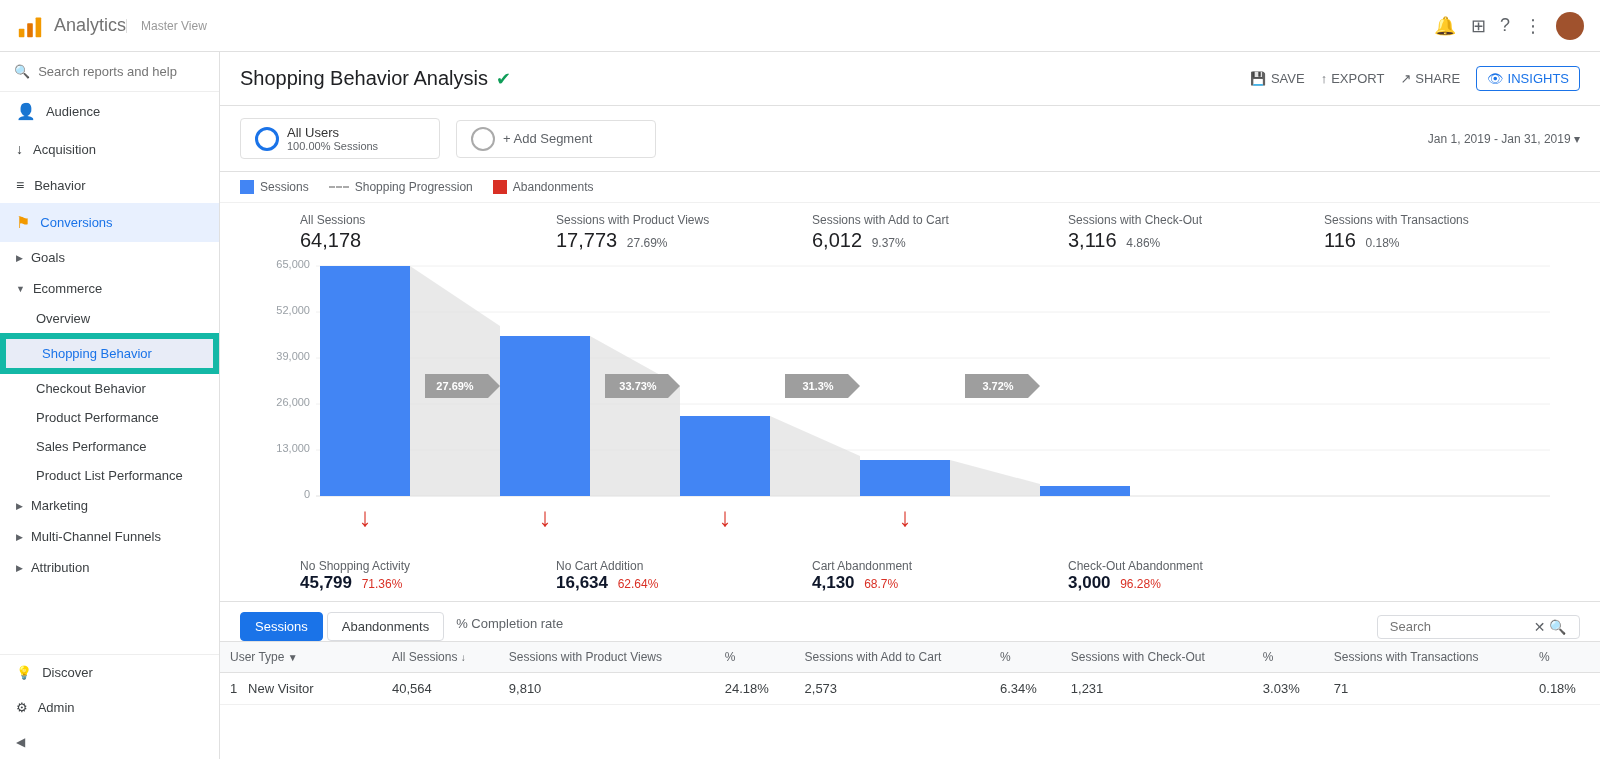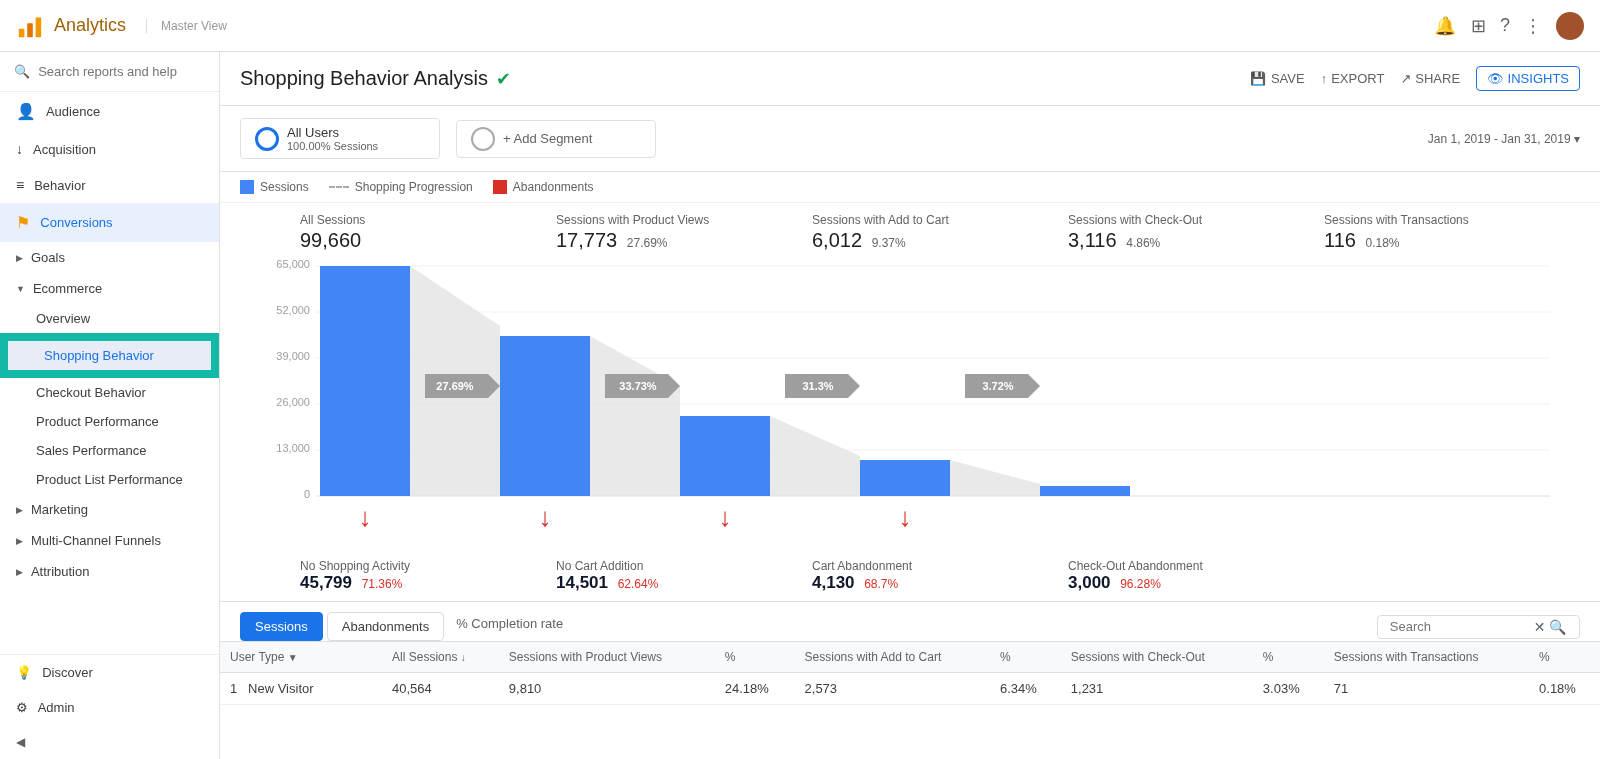--- a/index.html
+++ b/index.html
@@ -4,37 +4,37 @@
   <style>
     * { box-sizing: border-box; margin: 0; padding: 0; }
     body { font-family: Arial, sans-serif; font-size: 13px; color: #333; background: #fff; display: flex; flex-direction: column; height: 100vh; overflow: hidden; }
 
     
     .top-header {
       display: flex; align-items: center; height: 52px; padding: 0 16px;
       background: #fff; border-bottom: 1px solid #e0e0e0; position: relative; z-index: 10;
     }
     .logo-icon { width: 28px; height: 28px; margin-right: 10px; }
-    .app-title { font-size: 18px; color: #a16207; font-weight: 400; margin-right: 20px; }
+    .app-title { font-size: 18px; color: #737373; font-weight: 400; }
     .header-view { font-size: 12px; color: #999; border-left: 1px solid #ddd; padding-left: 14px; }
     .header-right { margin-left: auto; display: flex; align-items: center; gap: 14px; }
     .header-icon { color: #5f6368; font-size: 18px; cursor: pointer; }
     .avatar { width: 28px; height: 28px; border-radius: 50%; background: #a0522d; overflow: hidden; }
 
     
     .main-layout { display: flex; flex: 1; overflow: hidden; }
 
     
     .sidebar { width: 220px; min-width: 220px; background: #fff; border-right: 1px solid #e0e0e0; overflow-y: auto; display: flex; flex-direction: column; }
     .sidebar-search { display: flex; align-items: center; padding: 12px 14px; border-bottom: 1px solid #eee; gap: 8px; color: #5f6368; cursor: pointer; }
     .sidebar-search input { border: none; outline: none; font-size: 13px; color: #333; width: 100%; background: transparent; }
     .sidebar-item { display: flex; align-items: center; padding: 10px 16px; cursor: pointer; color: #3c4043; font-size: 13px; gap: 10px; }
     .sidebar-item.active { background: #e8f0fe; color: #1a73e8; }
     .sidebar-sub { padding: 7px 16px 7px 36px; cursor: pointer; color: #3c4043; font-size: 13px; }
-    .sidebar-sub.selected { background: #e8ecf7; border: 8px solid #14b8a6; color: #1a73e8; font-weight: 500; }
+    .sidebar-sub.selected { background: #e8ecf7; border: 6px solid #14b8a6; color: #1a73e8; font-weight: 500; }
     .sidebar-group-title { display: flex; align-items: center; padding: 8px 16px; cursor: pointer; font-size: 13px; color: #3c4043; gap: 6px; }
     .sidebar-collapse-icon { font-size: 10px; margin-right: 2px; }
     .sidebar-bottom { margin-top: auto; border-top: 1px solid #eee; }
 
     
     .content { flex: 1; overflow-y: auto; padding: 0; background: #fff; }
 
     
     .page-header { display: flex; align-items: center; padding: 14px 20px; border-bottom: 1px solid #e0e0e0; }
     .page-title { font-size: 20px; font-weight: 500; color: #202124; margin-right: 8px; }
@@ -259,21 +259,21 @@
       </div>
     </div>
 
     <div class="funnel-area">
 
       <div class="funnel-headers">
         <div class="funnel-col" style="min-width:60px; max-width:60px"></div>
         <div class="funnel-col">
           <div class="funnel-col-label">All Sessions</div>
           <div>
-            <span class="funnel-col-value">99,660</span>
+            <span class="funnel-col-value">64,178</span>
           </div>
         </div>
         <div class="funnel-col">
           <div class="funnel-col-label">Sessions with Product Views</div>
           <div>
             <span class="funnel-col-value">17,773</span>
             <span class="funnel-col-pct">27.69%</span>
           </div>
         </div>
         <div class="funnel-col">
@@ -359,21 +359,21 @@
       <div class="aband-col">
         <div class="aband-col-label">No Shopping Activity</div>
         <div>
           <span class="aband-col-value">45,799</span>
           <span class="aband-col-pct">71.36%</span>
         </div>
       </div>
       <div class="aband-col">
         <div class="aband-col-label">No Cart Addition</div>
         <div>
-          <span class="aband-col-value">14,501</span>
+          <span class="aband-col-value">16,634</span>
           <span class="aband-col-pct">62.64%</span>
         </div>
       </div>
       <div class="aband-col">
         <div class="aband-col-label">Cart Abandonment</div>
         <div>
           <span class="aband-col-value">4,130</span>
           <span class="aband-col-pct">68.7%</span>
         </div>
       </div>

